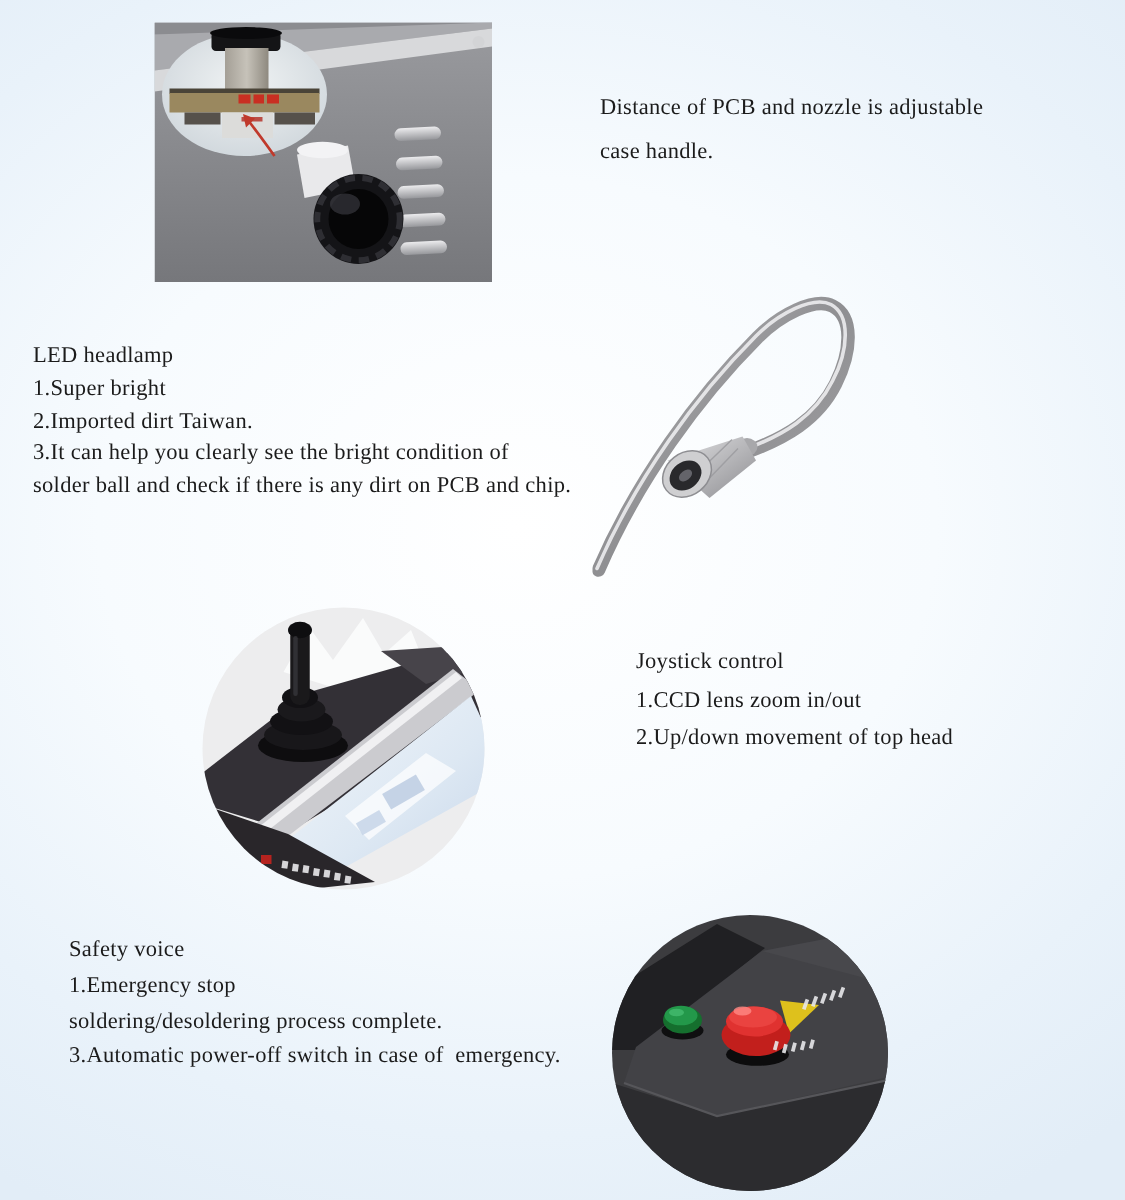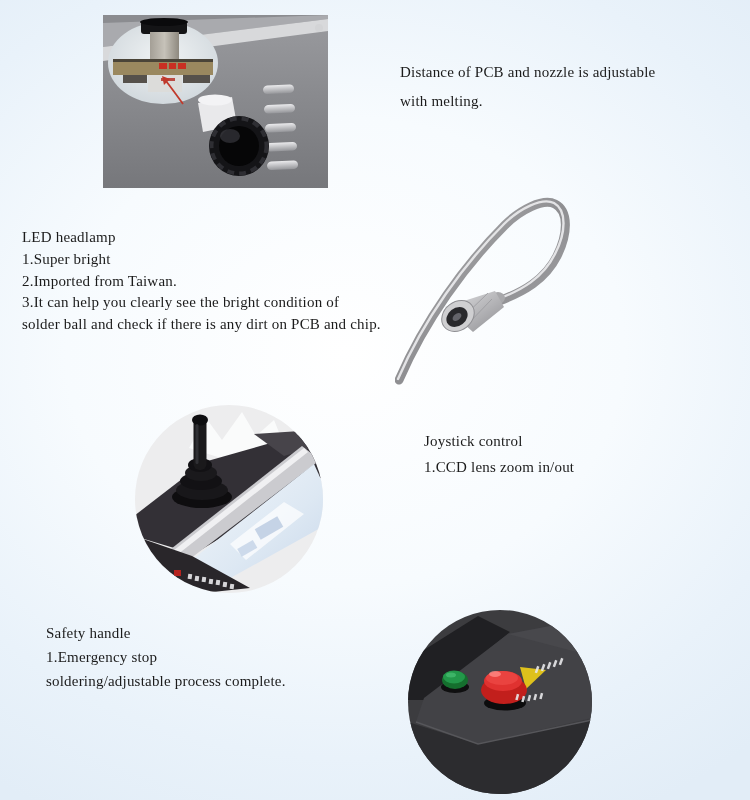--- a/index.html
+++ b/index.html
@@ -75,27 +75,27 @@
       <rect x="45" y="60" width="34" height="17" fill="#dcdcda"></rect>
       <rect x="58" y="63" width="14" height="3" fill="#b5342a" opacity="0.85"></rect>
       <path d="M80,89 Q70,75 63,66" stroke="#c0392b" stroke-width="1.8" fill="none"></path>
       <polygon points="59,61 67,64 61,70" fill="#c0392b"></polygon>
     </g>
   </svg>
 </figure>
 
 <div class="abs tblock" style="left:400px;top:58px;line-height:29px;">
   <span class="line">Distance of PCB and nozzle is adjustable</span>
-  <span class="line">with melting.</span>
+  <span class="line">case handle.</span>
 </div>
 
 <div class="abs tblock" style="left:22px;top:227px;line-height:21.8px;">
   <span class="line b">LED headlamp</span>
   <span class="line"><span class="b">1.</span><span>Super bright</span></span>
-  <span class="line"><span class="b">2.</span><span>Imported from Taiwan.</span></span>
+  <span class="line"><span class="b">2.</span><span>Imported dirt Taiwan.</span></span>
   <span class="line"><span class="b">3.</span><span>It can help you clearly see the bright condition of</span></span>
   <span class="line">solder ball and check if there is any dirt on PCB and chip.</span>
 </div>
 
 <figure class="abs" style="left:395px;top:190px;width:270px;height:200px;">
   <svg width="270" height="200" viewBox="0 0 270 200">
     <defs>
       <linearGradient id="tubeg" x1="0" y1="0" x2="1" y2="1">
         <stop offset="0" stop-color="#b9b9bb"></stop>
           <stop offset="0.5" stop-color="#8f8f92"></stop>
@@ -171,26 +171,28 @@
         <rect x="89" y="178" width="4" height="5" transform="rotate(8 91 180)"></rect>
         <rect x="96" y="180" width="4" height="5" transform="rotate(8 98 182)"></rect>
       </g>
     </g>
   </svg>
 </figure>
 
 <div class="abs tblock" style="left:424px;top:429px;line-height:25.5px;">
   <span class="line">Joystick control</span>
   <span class="line">1.CCD lens zoom in/out</span>
+  <span class="line">2.Up/down movement of top head</span>
 </div>
 
 <div class="abs tblock" style="left:46px;top:622px;line-height:23.8px;">
-  <span class="line">Safety handle</span>
+  <span class="line">Safety voice</span>
   <span class="line">1.Emergency stop</span>
-  <span class="line">soldering/adjustable process complete.</span>
+  <span class="line">soldering/desoldering process complete.</span>
+  <span class="line">3.Automatic power-off switch in case of  emergency.</span>
 </div>
 
 <figure class="abs" style="left:408px;top:610px;width:184px;height:184px;">
   <svg width="184" height="184" viewBox="0 0 184 184">
     <defs>
       <clipPath id="eclip">
           <circle cx="92" cy="92" r="92"></circle>
         </clipPath>
     </defs>
     <g clip-path="url(#eclip)">

